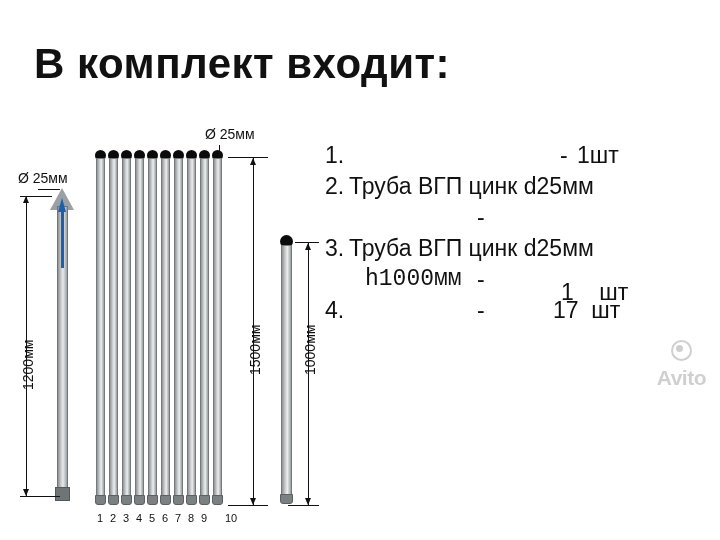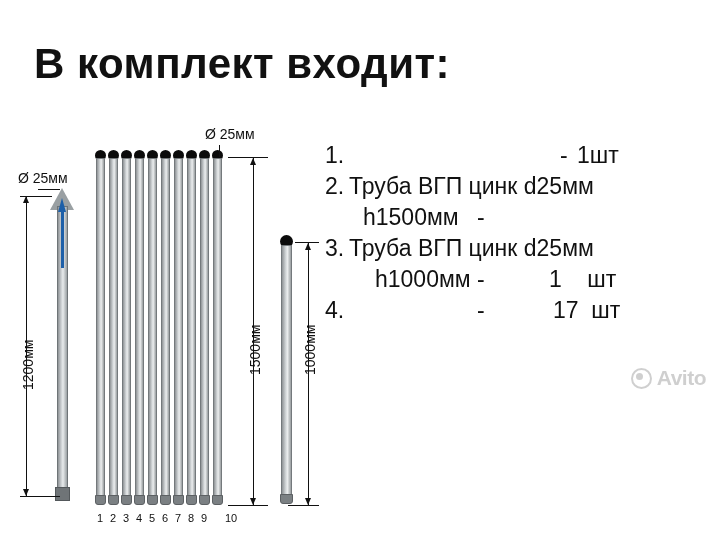--- a/index.html
+++ b/index.html
@@ -250,20 +250,21 @@
 
   
   .watermark {
     position: absolute;
     right: 14px;
     bottom: 10px;
     display: flex;
     align-items: center;
     gap: 5px;
     opacity: 0.32;
+    flex-direction: column;
   }
   .wm-circle {
     width: 17px;
     height: 17px;
     border-radius: 50%;
     border: 2px solid #6c6c6c;
     position: relative;
   }
   .wm-circle::before {
     content: "";
@@ -388,33 +389,32 @@
       <span class="lqty" style="left:235px;">-</span>
       <span class="lqty" style="left:252px;">1шт</span>
     </div>
 
     <div class="list-line">
       <span class="lnum" style="left:0px;">2.</span>
       <span class="ltext" style="left:24px;">Труба ВГП цинк d25мм</span>
     </div>
 
     <div class="list-line">
-      <span class="ltext" style="left:38px;">h1500мм</span>
       <span class="lqty" style="left:152px;">-</span>
     </div>
 
     <div class="list-line">
       <span class="lnum" style="left:0px;">3.</span>
       <span class="ltext" style="left:24px;">Труба ВГП цинк d25мм</span>
     </div>
 
     <div class="list-line">
-      <span class="ltext" style="left:50px;">h1000мм</span>
+      <span class="ltext" style="left:40px;font-family:Liberation Mono, monospace;">h1000мм</span>
       <span class="lqty" style="left:152px;">-</span>
-      <span class="lqty" style="left:224px;">1    шт</span>
+      <span class="lqty" style="left:236px;margin-top:13px;">1    шт</span>
     </div>
 
     <div class="list-line">
       <span class="lnum" style="left:0px;">4.</span>
       <span class="lqty" style="left:152px;">-</span>
       <span class="lqty" style="left:228px;">17  шт</span>
     </div>
   </div>
 
   <div class="watermark">

